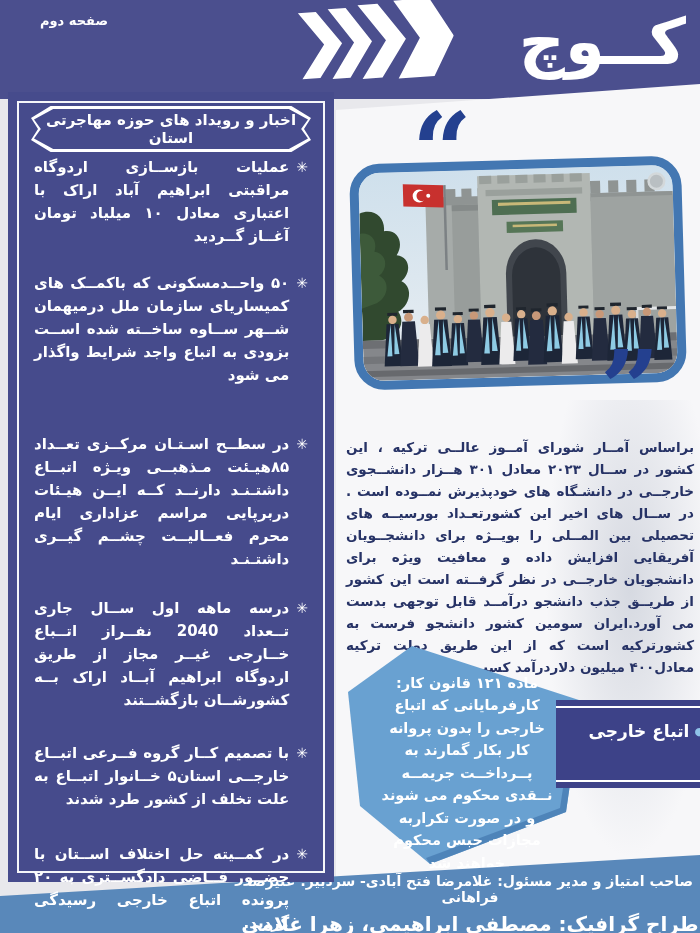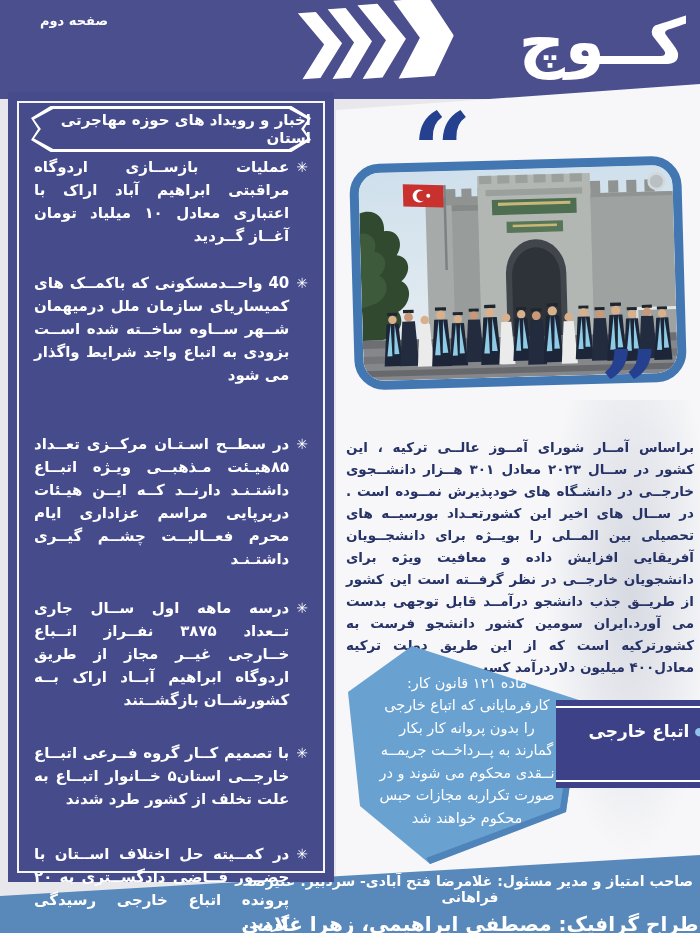--- a/index.html
+++ b/index.html
@@ -22,39 +22,39 @@
   .photo-frame { position:absolute; left:352px; top:160px; width:332px; height:226px; border:9px solid #4377b2; border-radius:30px; overflow:hidden; background:#d9e5ee; transform:rotate(-1.6deg); }
   .photo-frame svg { display:block; width:100%; height:100%; }
 
   .headline { position:absolute; left:344px; top:400px; width:352px; direction:rtl; text-align:right; color:#1b2a6b; font-size:20px; font-weight:bold; }
   .headline .hl-bullet { font-size:13px; vertical-align:3px; margin-left:5px; }
   .body-text { position:absolute; left:346px; top:436px; width:348px; direction:rtl; text-align:justify; text-align-last:right; color:#273366; font-size:13.5px; font-weight:bold; line-height:22px; }
 
   
   .hexagon { position:absolute; left:348px; top:646px; width:234px; height:218px; }
   .hexagon svg { position:absolute; inset:0; width:100%; height:100%; }
-  .hex-text { position:absolute; inset:26px 26px 30px 30px; color:#fff; font-weight:normal; font-size:14.5px; line-height:1.55; text-align:center; direction:rtl; }
+  .hex-text { position:absolute; inset:26px 26px 30px 30px; color:#fff; font-weight:bold; font-size:14.5px; line-height:1.55; text-align:center; direction:rtl; }
 
   
   .law-label { position:absolute; left:556px; top:700px; width:148px; height:88px;
     background:linear-gradient(#3d4288 0 6px, #ffffff 6px 8px, #3d4288 8px 80px, #ffffff 80px 82px, #3d4288 82px 88px);
     color:#fff; direction:rtl; text-align:right; padding:19px 0 0 6px; font-weight:bold; font-size:17px; line-height:1.45; }
   .law-label .dot { color:#8fc3e8; font-size:11px; vertical-align:2px; margin-left:5px; }
   .law-label .l2 { padding-right:2px; }
 
   
   .footer-band { position:absolute; left:0; top:851px; width:700px; height:82px; background:#5988ba; clip-path:polygon(0 45px, 100% 4px, 100% 100%, 0 100%); }
   .credits { position:absolute; left:240px; top:0; width:460px; text-align:center; color:#fff; direction:rtl; font-weight:bold; }
   .credits .c1 { margin-top:22px; font-size:14px; }
   .credits .c2 { margin-top:7px;  font-size:20px; }
 
   
   .news-panel { position:absolute; left:8px; top:92px; width:326px; height:790px; background:#464b8c; }
   .panel-border { position:absolute; inset:9px; border:2px solid rgba(255,255,255,.95); pointer-events:none; }
-  .panel-title-wrap { position:absolute; top:14px; left:23px; width:280px; height:46px; }
+  .panel-title-wrap { position:absolute; top:14px; left:23px; width:280px; height:46px;text-align:center; }
   .ptw-outer, .ptw-inner { position:absolute; clip-path:polygon(7% 0, 93% 0, 100% 26%, 97.5% 50%, 100% 74%, 93% 100%, 7% 100%, 0 74%, 2.5% 50%, 0 26%); }
   .ptw-outer { inset:0; background:#fff; }
   .ptw-inner { inset:3px; background:#464b8c; }
   .panel-title { position:absolute; inset:0; display:flex; align-items:center; justify-content:center; color:#fff; font-size:15px; font-weight:bold; direction:rtl; }
   .news-list { position:absolute; top:64px; left:26px; width:274px; }
   .news-item { display:flex; direction:rtl; gap:7px; color:#fff; }
   .news-item .nbul { font-size:14px; line-height:23px; flex:0 0 auto; }
   .news-item .ntext { flex:1; font-size:15px; font-weight:bold; line-height:23px; text-align:justify; text-align-last:right; }
   .news-item:nth-child(1) { margin-bottom:24px; }
   .news-item:nth-child(2) { margin-bottom:46px; }
@@ -222,29 +222,29 @@
       <div class="ptw-inner"></div>
       <div class="panel-title">اخبار و رویداد های حوزه مهاجرتی استان</div>
     </div>
     <div class="news-list">
       <div class="news-item">
         <span class="nbul">✳</span>
         <span class="ntext">عملیات بازســازی اردوگاه مراقبتی ابراهیم آباد اراک با اعتباری معادل ۱۰ میلیاد تومان آغــاز گــردید</span>
       </div>
       <div class="news-item">
         <span class="nbul">✳</span>
-        <span class="ntext">40 واحــدمسکونی که باکمــک های کمیساریای سازمان ملل درمیهمان شــهر ســاوه ساخــته شده اســت بزودی به اتباع واجد شرایط واگذار می شود</span>
+        <span class="ntext">۵۰ واحــدمسکونی که باکمــک های کمیساریای سازمان ملل درمیهمان شــهر ســاوه ساخــته شده اســت بزودی به اتباع واجد شرایط واگذار می شود</span>
       </div>
       <div class="news-item">
         <span class="nbul">✳</span>
         <span class="ntext">در سطــح اسـتـان مرکــزی تعــداد ۸۵هیـئت مـذهبــی ویـژه اتبــاع داشتـنـد دارنــد کــه ایــن هیـئات دربرپایی مراسم عزاداری ایام محرم فعــالیــت چشــم گیــری داشتـنـد</span>
       </div>
       <div class="news-item">
         <span class="nbul">✳</span>
-        <span class="ntext">درسه ماهه اول ســال جاری تــعداد ۳۸۷۵ نفــراز اتــباع خــارجی غیــر مجاز از طریق اردوگاه ابراهیم آبــاد اراک بــه کشورشــان بازگشــتند</span>
+        <span class="ntext">درسه ماهه اول ســال جاری تــعداد 2040 نفــراز اتــباع خــارجی غیــر مجاز از طریق اردوگاه ابراهیم آبــاد اراک بــه کشورشــان بازگشــتند</span>
       </div>
       <div class="news-item">
         <span class="nbul">✳</span>
         <span class="ntext">با تصمیم کــار گروه فــرعی اتبــاع خارجــی استان۵ خــانوار اتبــاع به علت تخلف از کشور طرد شدند</span>
       </div>
       <div class="news-item">
         <span class="nbul">✳</span>
         <span class="ntext">در کمــیته حل اختلاف اســتان با حضــور قــاضی دادگســتری به ۲۰ پرونده اتباع خارجی رسیدگی گردید.</span>
       </div>
     </div>

